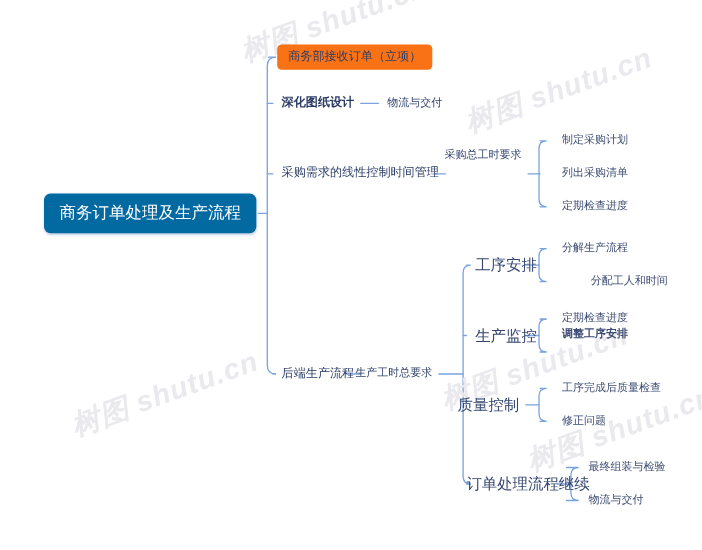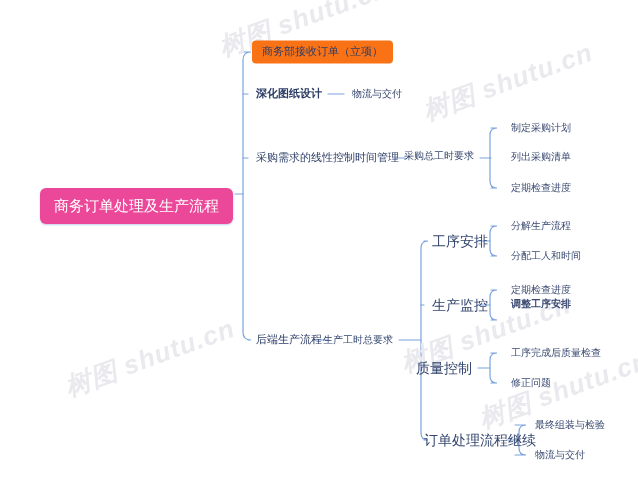--- a/index.html
+++ b/index.html
@@ -37,27 +37,26 @@
     transform-origin: left top;
     user-select: none;
   }
   .node {
     position: absolute;
     white-space: nowrap;
     transform: translateY(-50%);
     line-height: 1.2;
   }
   .root {
-    background: #ec4899;
+    background: #0369a1;
     color: #ffffff;
     font-size: 15px;
     border-radius: 6px;
     padding: 9px 14px;
     box-shadow: 0 1px 2px rgba(40,90,170,.28);
-    margin-top: 12px;
   }
   .lvl1 {
     color: #2b3c66;
     font-size: 11px;
   }
   .lvl1.boxed {
     background: #f97316;
     color: #2b3c66;
     border-radius: 4px;
     padding: 5px 10px;
@@ -114,28 +113,28 @@
       <div class="wm" style="left: 474px; top: 404px; color: rgb(233, 233, 238); transform: rotate(-20deg);">树图 shutu.cn</div>
     </div>
 
   <div id="nodes">
       <div class="node root" style="left: 40px; top: 194px;">商务订单处理及生产流程</div>
       <div class="node lvl1 boxed" style="left: 252px; top: 52px;">商务部接收订单（立项）</div>
       <div class="node lvl1" style="left: 256px; top: 94px; font-weight: bold;">深化图纸设计</div>
       <div class="node lvl1" style="left: 256px; top: 158px;">采购需求的线性控制时间管理</div>
       <div class="node lvl1" style="left: 256px; top: 340px;">后端生产流程</div>
       <div class="node lvl2" style="left: 352px; top: 94px;">物流与交付</div>
-      <div class="node lvl2" style="left: 404px; top: 156px;">采购总工时要求</div>
+      <div class="node lvl2" style="left: 404px; top: 142px;">采购总工时要求</div>
       <div class="node leaf" style="left: 499px; top: 128px;">制定采购计划</div>
-      <div class="node leaf" style="left: 499px; top: 158px; font-family: Liberation Mono, monospace;">列出采购清单</div>
+      <div class="node leaf" style="left: 499px; top: 158px;">列出采购清单</div>
       <div class="node leaf" style="left: 499px; top: 188px;">定期检查进度</div>
       <div class="node lvl2" style="left: 323px; top: 340px;">生产工时总要求</div>
       <div class="node lvl3" style="left: 432px; top: 241px;">工序安排</div>
       <div class="node leaf" style="left: 499px; top: 226px;">分解生产流程</div>
-      <div class="node leaf" style="left: 499px; top: 256px;">分配工人和时间</div>
+      <div class="node leaf" style="left: 525px; top: 256px;">分配工人和时间</div>
       <div class="node lvl3" style="left: 432px; top: 305px;">生产监控</div>
       <div class="node leaf" style="left: 499px; top: 290px; text-align: center;">定期检查进度</div>
       <div class="node leaf" style="left: 499px; top: 304px; font-weight: bold;">调整工序安排</div>
       <div class="node lvl3" style="left: 416px; top: 368px;">质量控制</div>
       <div class="node leaf" style="left: 499px; top: 353px;">工序完成后质量检查</div>
       <div class="node leaf" style="left: 499px; top: 383px;">修正问题</div>
       <div class="node lvl3" style="left: 424px; top: 440px;">订单处理流程继续</div>
       <div class="node leaf" style="left: 523px; top: 425px;">最终组装与检验</div>
       <div class="node leaf" style="left: 523px; top: 455px;">物流与交付</div>
     </div>

